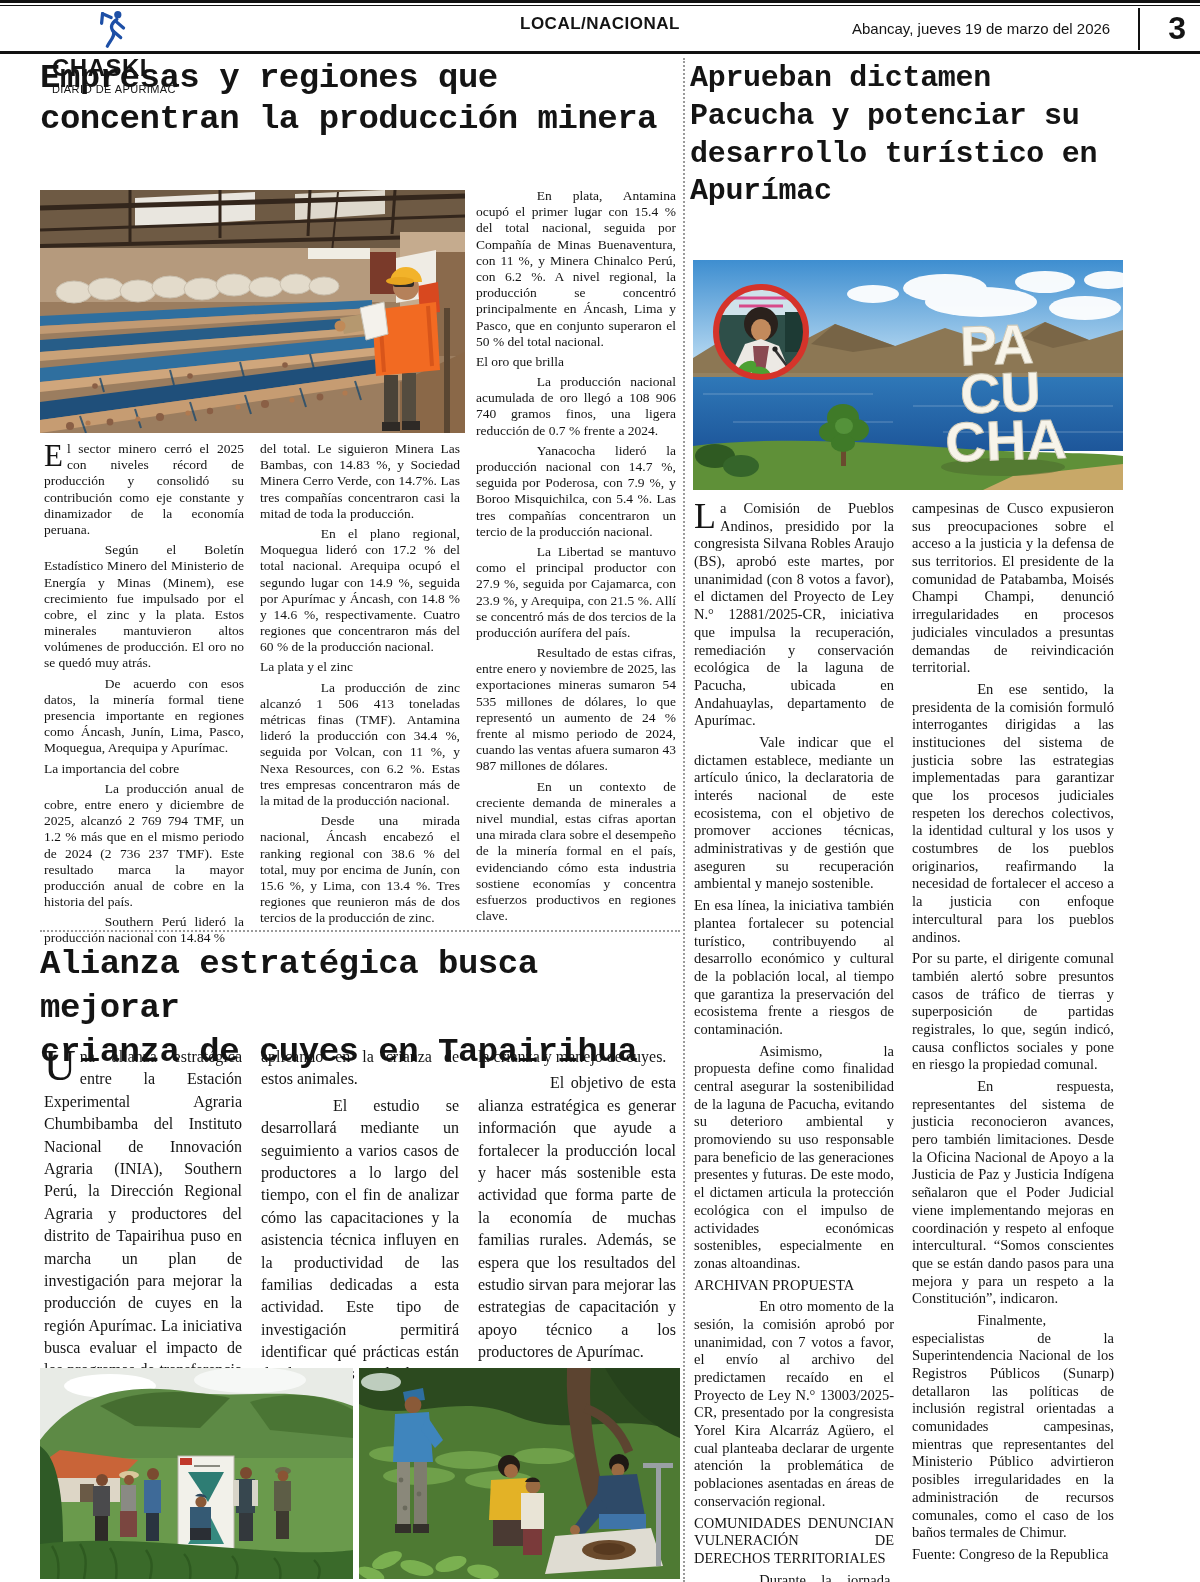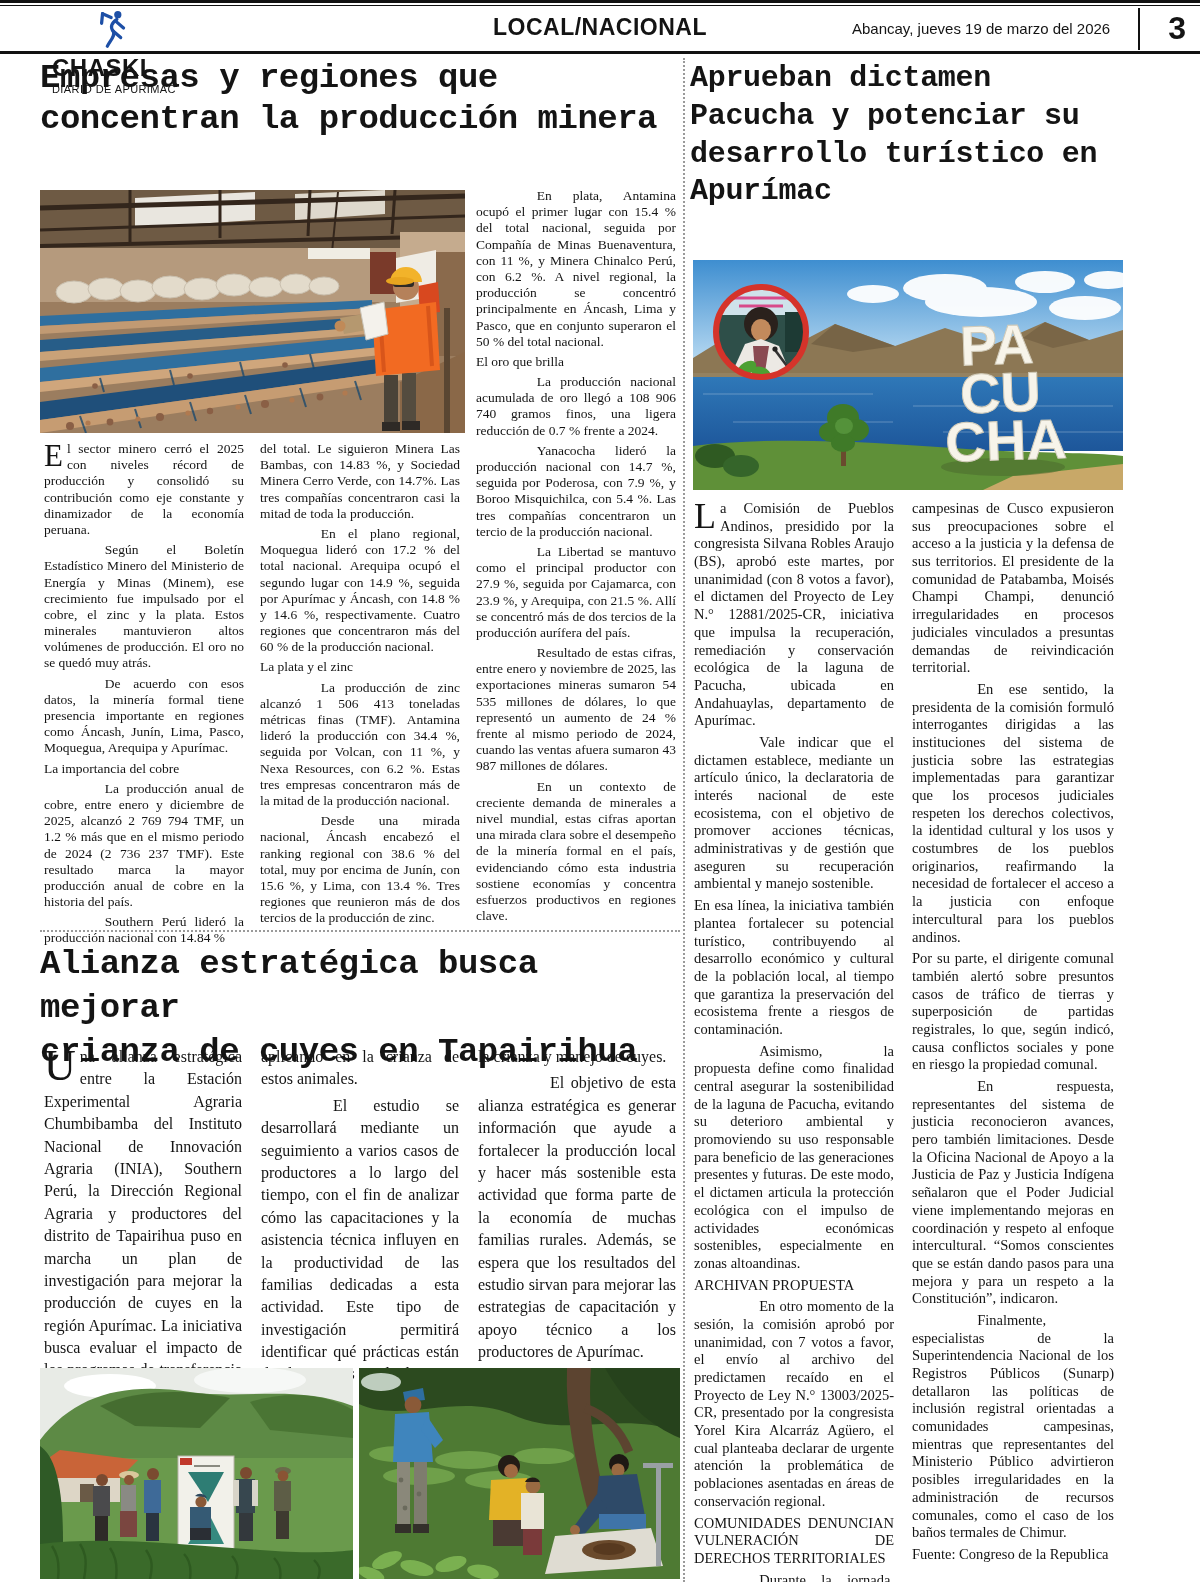--- a/index.html
+++ b/index.html
@@ -8,21 +8,21 @@
   
   .hdr{position:absolute;left:0;top:0;width:1200px;height:54px;}
   .rule-a{position:absolute;left:0;top:0;width:1200px;height:3px;background:#111;}
   .rule-b{position:absolute;left:0;top:5px;width:1200px;height:1px;background:#111;}
   .rule-c{position:absolute;left:0;top:51px;width:1200px;height:3px;background:#111;}
   .hdr-row{position:absolute;left:0;top:6px;width:1200px;height:45px;}
   .brand{position:absolute;left:52px;top:2px;display:flex;align-items:center;gap:6px;flex-direction:column;}
   .brand-name{font-family:"Liberation Sans",sans-serif;font-weight:bold;font-size:24px;line-height:1;letter-spacing:.5px;}
   .brand-tag{font-family:"Liberation Sans",sans-serif;font-size:11px;letter-spacing:.4px;margin-top:3px;}
   .section-title{position:absolute;left:0;top:8px;width:1200px;text-align:center;
-        font-family:"Liberation Sans",sans-serif;font-weight:bold;font-size:23px;letter-spacing:.5px;}
+        font-family:"Liberation Sans",sans-serif;font-weight:bold;font-size:17px;letter-spacing:.5px;}
   .dateline{position:absolute;right:14px;top:0;height:45px;display:flex;align-items:center;gap:28px;}
   .date-txt{font-family:"Liberation Sans",sans-serif;font-size:15px;}
   .pgdiv{width:2px;height:42px;background:#111;}
   .pgnum{font-family:"Liberation Sans",sans-serif;font-weight:bold;font-size:32px;}
   
   .vdivider{position:absolute;left:683px;top:58px;height:1524px;border-left:2px dotted #9a9a9a;}
   .sec-left{position:absolute;left:40px;top:56px;width:640px;height:1526px;}
   .sec-right{position:absolute;left:690px;top:56px;width:437px;height:1526px;}
   .hdivider{position:absolute;left:0;top:874px;width:640px;border-top:2px dotted #9a9a9a;}
   h1{margin:0;font-family:Liberation Mono, monospace;font-weight:bold;text-align:left;}

